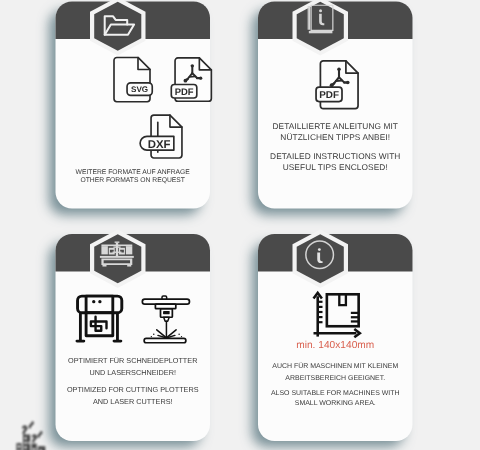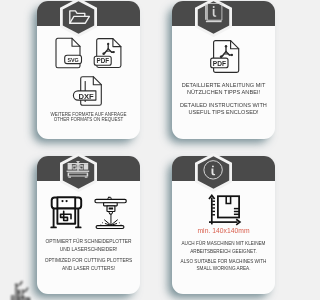--- a/index.html
+++ b/index.html
@@ -63,21 +63,21 @@
     <div class="hexwrap" style="left:23px;top:-2.6px;">
       <svg width="37" height="39" viewBox="0 0 37 39">
         <polygon points="18.5,0 37,9.8 37,29.2 18.5,39 0,29.2 0,9.8" fill="#f3f3f3"></polygon>
         <polygon points="18.5,3.2 34.2,11.5 34.2,27.5 18.5,35.8 2.8,27.5 2.8,11.5" fill="#4a4a4a"></polygon>
         <g fill="none" stroke="#f0f0f0" stroke-width="1.35" stroke-linejoin="round" stroke-linecap="round">
           <path d="M9.8,25.2 L9.8,12.9 L15.4,12.9 L17.1,15.3 L24.8,15.3 L24.8,18.3"></path>
           <path d="M9.8,25.2 L13.9,18.4 L29.4,18.4 L25.3,25.2 Z"></path>
         </g>
       </svg>
     </div>
-    <div class="icons" style="left:0;top:0;width:103px;height:112px;">
+    <div class="icons" style="left:0;top:0;width:103px;height:112px;padding-left:20px;">
       <svg width="103" height="112" viewBox="0 0 103 112">
 
         <g fill="#fdfdfd" stroke="#2b2b2b" stroke-width="1.1" stroke-linejoin="round" stroke-linecap="round">
           <path d="M19.0,64.9 L19.0,39.2 a1.9,1.9 0 0 1 1.9,-1.9 L35.0,37.3 L43.0,45.3 L43.0,64.9 a1.9,1.9 0 0 1 -1.9,1.9 L20.9,66.8 a1.9,1.9 0 0 1 -1.9,-1.9 Z"></path>
           <path d="M35.0,37.3 L35.0,45.3 L43.0,45.3" fill="none"></path>
           <rect x="27.7" y="54.2" width="16.8" height="8.4" rx="2.4"></rect>
         </g>
         <text x="36.1" y="60.5" font-size="5.4" font-weight="bold" fill="#2b2b2b" text-anchor="middle">SVG</text>
 
         <g fill="#fdfdfd" stroke="#2b2b2b" stroke-width="1.1" stroke-linejoin="round" stroke-linecap="round">

